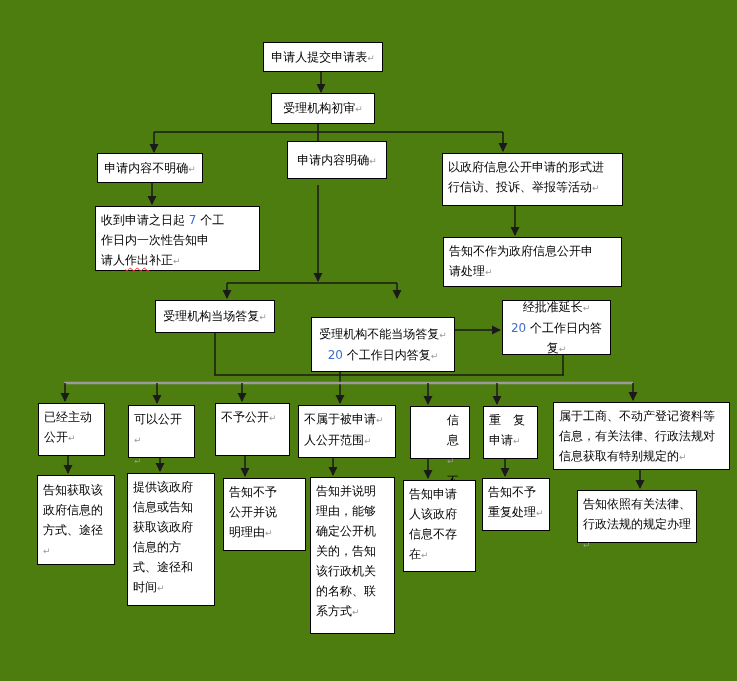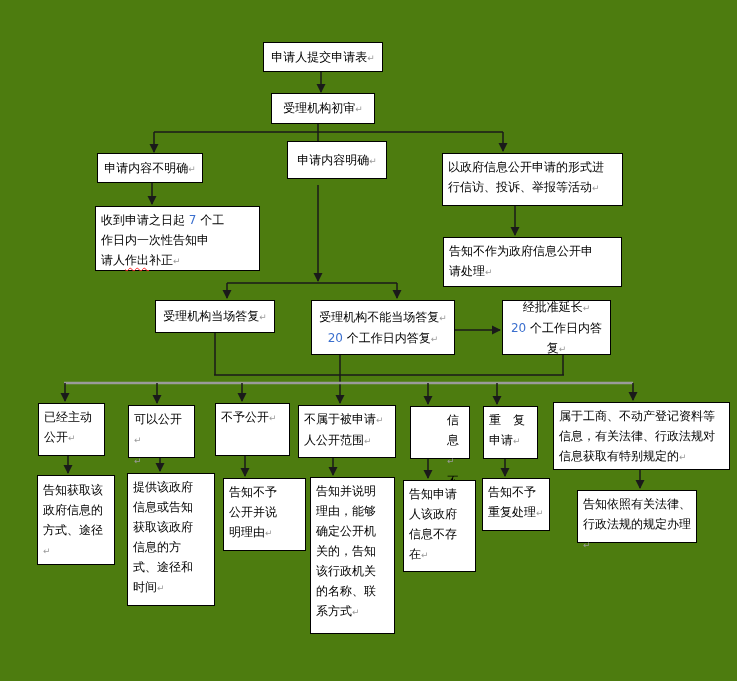--- a/index.html
+++ b/index.html
@@ -103,21 +103,21 @@
     </div>
     <div class="node" style="left: 87px; top: 206px; width: 165px; height: 65px; margin-left: 8px;">
       <span class="txt">收到申请之日起 <span class="blue">7</span> 个工<br>作日内一次性告知申<br>请人<span class="wavy">作出</span>补正<span class="pilcrow">↵</span></span>
     </div>
     <div class="node" style="left: 443px; top: 237px; width: 179px; height: 50px;">
       <span class="txt">告知不作为政府信息公开申<br>请处理<span class="pilcrow">↵</span></span>
     </div>
     <div class="node center" style="left: 155px; top: 300px; width: 120px; height: 33px;">
       <span class="txt">受理机构当场答复<span class="pilcrow">↵</span></span>
     </div>
-    <div class="node center" style="left: 311px; top: 300px; width: 144px; height: 55px;">
+    <div class="node center" style="left: 311px; top: 317px; width: 144px; height: 55px;">
       <span class="txt">受理机构不能当场答复<span class="pilcrow">↵</span><br><span class="blue">20</span> 个工作日内答复<span class="pilcrow">↵</span></span>
     </div>
     <div class="node center" style="left: 502px; top: 300px; width: 109px; height: 55px;">
       <span class="txt">经批准延长<span class="pilcrow">↵</span><br><span class="blue">20</span> 个工作日内答复<span class="pilcrow">↵</span></span>
     </div>
     <div class="node" style="left: 38px; top: 403px; width: 67px; height: 53px;">
       <span class="txt">已经主动<br>公开<span class="pilcrow">↵</span></span>
     </div>
     <div class="node" style="left: 128px; top: 405px; width: 67px; height: 53px;">
       <span class="txt">可以公开<span class="pilcrow">↵</span><br><span class="pilcrow">↵</span></span>

